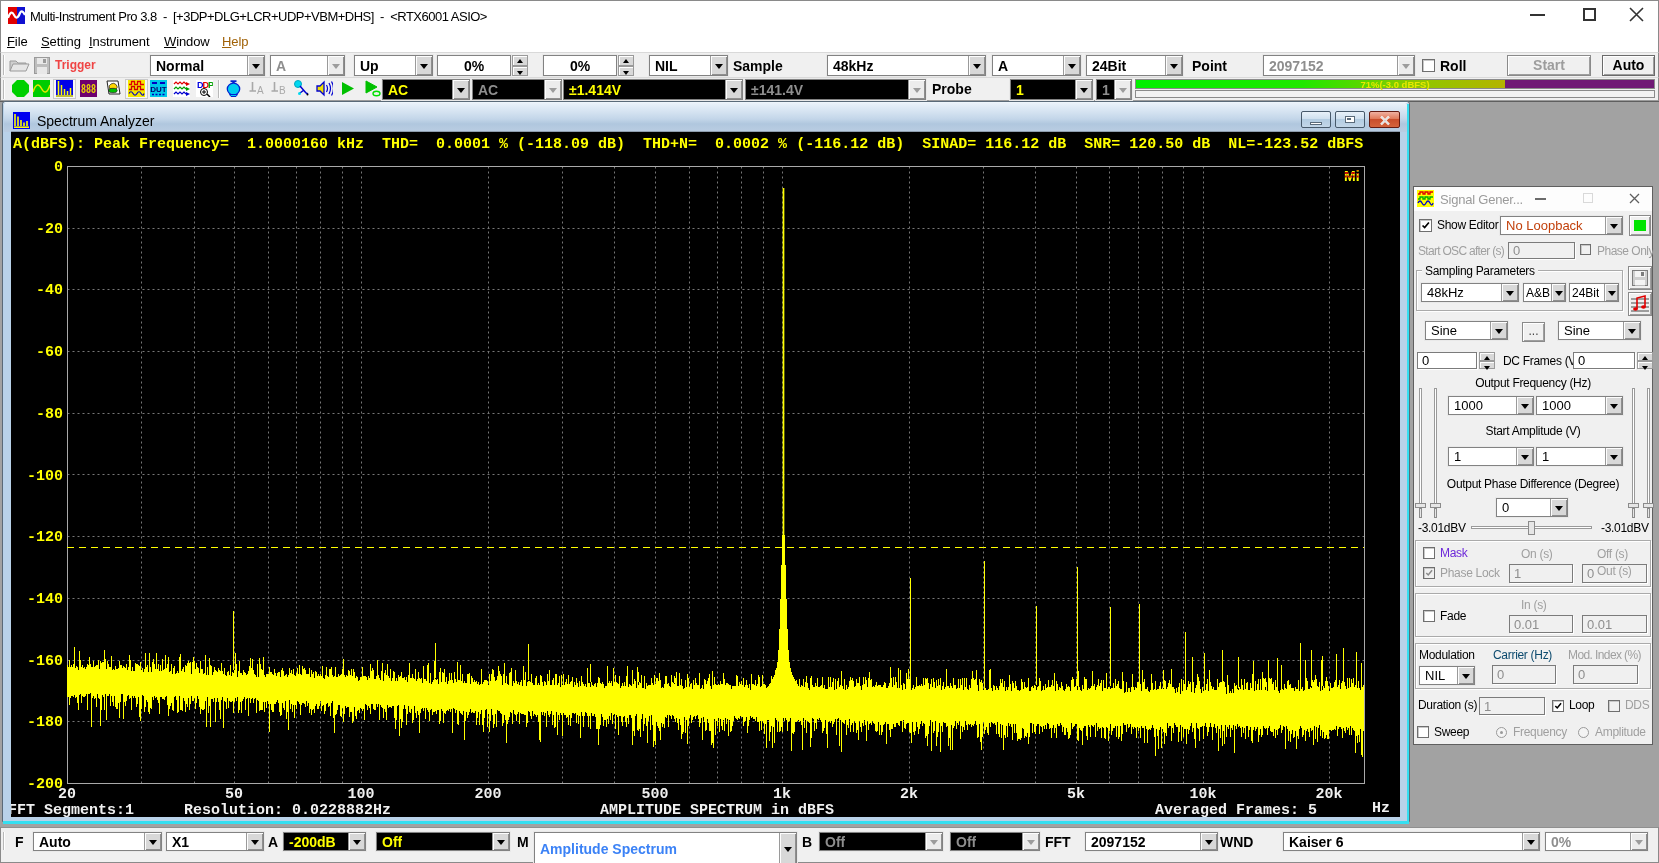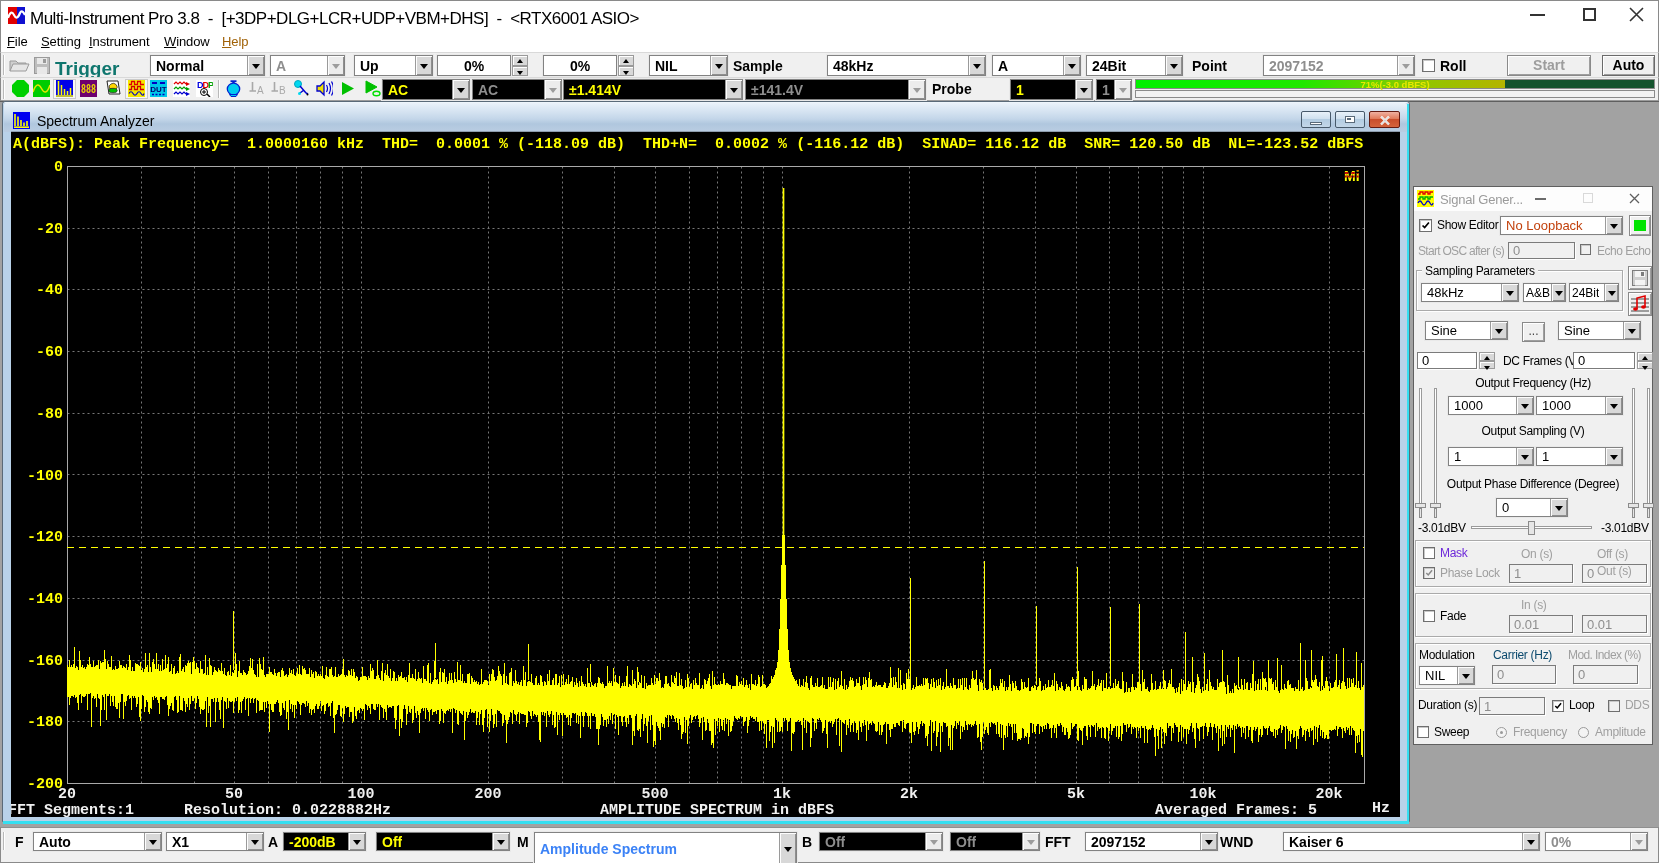--- a/index.html
+++ b/index.html
@@ -23,21 +23,21 @@
 .ti{position:absolute}
 .sep{position:absolute;width:1px;background:#b9b9b9;box-shadow:1px 0 0 #fff}
 </style></head><body>
 
 <div class="abs" style="left:0;top:0;width:1659px;height:30px;background:#fff;border-left:1px solid #8a8a8a;border-right:1px solid #8a8a8a;border-top:1px solid #8a8a8a"></div>
 <svg class="abs" style="left:8px;top:7px" width="17" height="17" viewBox="0 0 17 17">
 <rect x="0" y="0" width="9" height="17" fill="#e00000"></rect>
     <rect x="9" y="0" width="8" height="17" fill="#1010d0"></rect>
 <path d="M0 11 Q3 2 6 8 Q9 14 12 6 Q14 2 17 8" stroke="#fff" stroke-width="2.2" fill="none"></path>
   </svg>
-<div class="lb" style="left:30px;top:9px;letter-spacing:-0.5px;font-size:17px;color:#000">Multi-Instrument Pro 3.8&nbsp; -&nbsp; [+3DP+DLG+LCR+UDP+VBM+DHS]&nbsp; -&nbsp; &lt;RTX6001 ASIO&gt;</div>
+<div class="lb" style="left:30px;top:9px;letter-spacing:-0.5px;font-size:13px;color:#000">Multi-Instrument Pro 3.8&nbsp; -&nbsp; [+3DP+DLG+LCR+UDP+VBM+DHS]&nbsp; -&nbsp; &lt;RTX6001 ASIO&gt;</div>
 <div class="abs" style="left:1530px;top:14px;width:15px;height:2px;background:#333"></div>
 <div class="abs" style="left:1583px;top:8px;width:13px;height:13px;border:2px solid #333"></div>
 <svg class="abs" style="left:1629px;top:7px" width="15" height="15" viewBox="0 0 15 15">
 <path d="M1 1L14 14M14 1L1 14" stroke="#333" stroke-width="1.6"></path>
   </svg>
 <div class="abs" style="left:0;top:30px;width:1659px;height:22px;background:#fff;border-left:1px solid #8a8a8a;border-right:1px solid #8a8a8a"></div>
 <div class="lb" style="left:7px;top:34px;letter-spacing:-0.1px;font-size:13px;color:#000"><u>F</u>ile</div>
 <div class="lb" style="left:41px;top:34px;letter-spacing:-0.1px;font-size:13px;color:#000"><u>S</u>etting</div>
 <div class="lb" style="left:89px;top:34px;letter-spacing:-0.1px;font-size:13px;color:#000"><u>I</u>nstrument</div>
 <div class="lb" style="left:164px;top:34px;letter-spacing:-0.1px;font-size:13px;color:#000"><u>W</u>indow</div>
@@ -47,21 +47,21 @@
 <svg class="ti" style="left:9px;top:57px" width="22" height="17" viewBox="0 0 22 17">
 <path d="M1 14V4h6l2 2h8v2" fill="#cfcfcf" stroke="#9a9a9a"></path>
     <path d="M1 14l3-7h16l-3 7z" fill="#e6e6e6" stroke="#9a9a9a"></path>
   </svg>
 <svg class="ti" style="left:34px;top:57px" width="16" height="17" viewBox="0 0 16 17">
 <rect x="0.5" y="0.5" width="15" height="16" fill="#bdbdbd" stroke="#9a9a9a"></rect>
     <rect x="3" y="1" width="10" height="6" fill="#e8e8e8"></rect>
     <rect x="3" y="10" width="10" height="7" fill="#e8e8e8"></rect>
     <rect x="9" y="2" width="3" height="4" fill="#9a9a9a"></rect>
   </svg>
-<div class="lb" style="left:55px;top:58px;font-weight:bold;font-size:19px;color:#0f766e">Trigger</div>
+<div class="lb" style="left:55px;top:58px;font-weight:bold;font-size:12px;color:#ef4444">Trigger</div>
 <div class="cb" style="left:150px;top:55px;width:115px;height:21px;background:#fff;color:#000;font-size:14px;font-weight:bold;"><span class="ct" style="padding-left:5px">Normal</span><span class="ab" style="width:17px;background:#d8d8d8"><i style="border-top-color:#000"></i></span></div>
 <div class="cb" style="left:270px;top:55px;width:75px;height:21px;background:#fff;color:#8e8e8e;font-size:14px;font-weight:bold;"><span class="ct" style="padding-left:5px">A</span><span class="ab" style="width:17px;background:#ececec"><i style="border-top-color:#9c9c9c"></i></span></div>
 <div class="cb" style="left:354px;top:55px;width:79px;height:21px;background:#fff;color:#000;font-size:14px;font-weight:bold;"><span class="ct" style="padding-left:5px">Up</span><span class="ab" style="width:17px;background:#d8d8d8"><i style="border-top-color:#000"></i></span></div>
 <div class="cb" style="left:437px;top:55px;width:74px;height:21px;background:#fff;font-weight:bold;font-size:14px;"><span class="ct" style="width:100%;text-align:center;justify-content:center">0%</span></div>
 <div class="spb" style="left:512px;top:55px;height:21px">
     <i class="up"></i>
     <i class="dn"></i>
   </div>
 <div class="cb" style="left:543px;top:55px;width:74px;height:21px;background:#fff;font-weight:bold;font-size:14px;"><span class="ct" style="width:100%;text-align:center;justify-content:center">0%</span></div>
 <div class="spb" style="left:618px;top:55px;height:21px">
@@ -182,21 +182,21 @@
     <path d="M2 1l11 6L2 13z" fill="#00c000" stroke="#00c000"></path>
     <ellipse cx="12.5" cy="13.5" rx="3.5" ry="2.3" fill="none" stroke="#00e000" stroke-width="1.4"></ellipse>
   </svg>
 <div class="cb" style="left:382px;top:79px;width:88px;height:21px;background:#000;color:#ffff00;font-size:14px;font-weight:bold;"><span class="ct" style="padding-left:5px">AC</span><span class="ab" style="width:17px;background:#d8d8d8"><i style="border-top-color:#000"></i></span></div>
 <div class="cb" style="left:472px;top:79px;width:90px;height:21px;background:#000;color:#8e8e8e;font-size:14px;font-weight:bold;"><span class="ct" style="padding-left:5px">AC</span><span class="ab" style="width:17px;background:#ececec"><i style="border-top-color:#9c9c9c"></i></span></div>
 <div class="cb" style="left:563px;top:79px;width:180px;height:21px;background:#000;color:#ffff00;font-size:14px;font-weight:bold;"><span class="ct" style="padding-left:5px">±1.414V</span><span class="ab" style="width:17px;background:#d8d8d8"><i style="border-top-color:#000"></i></span></div>
 <div class="cb" style="left:745px;top:79px;width:181px;height:21px;background:#000;color:#8e8e8e;font-size:14px;font-weight:bold;"><span class="ct" style="padding-left:5px">±141.4V</span><span class="ab" style="width:17px;background:#ececec"><i style="border-top-color:#9c9c9c"></i></span></div>
 <div class="lb" style="left:932px;top:81px;font-weight:bold;font-size:14px;color:#000">Probe</div>
 <div class="cb" style="left:1010px;top:79px;width:83px;height:21px;background:#000;color:#ffff00;font-size:14px;font-weight:bold;"><span class="ct" style="padding-left:5px">1</span><span class="ab" style="width:17px;background:#d8d8d8"><i style="border-top-color:#000"></i></span></div>
 <div class="cb" style="left:1096px;top:79px;width:36px;height:21px;background:#000;color:#8e8e8e;font-size:14px;font-weight:bold;"><span class="ct" style="padding-left:5px">1</span><span class="ab" style="width:17px;background:#ececec"><i style="border-top-color:#9c9c9c"></i></span></div>
-<div class="abs" style="left:1135px;top:79px;width:520px;height:10px;border:1px solid #8a8a8a;background:#14532d">
+<div class="abs" style="left:1135px;top:79px;width:520px;height:10px;border:1px solid #8a8a8a;background:#701a75">
 <div class="abs" style="left:0;top:0;width:369px;height:8px;background:linear-gradient(90deg,#00f000,#20e800 45%,#8cc800 75%,#b4b400)"></div>
 <div class="abs" style="left:0;top:-1px;width:518px;text-align:center;color:#e8e800;font-size:9.5px;font-weight:bold">71%(-3.0 dBFS)</div>
   </div>
 <div class="abs" style="left:1135px;top:90px;width:520px;height:8px;border:1px solid #8a8a8a;background:#f2f2f2"></div>
 <div class="abs" style="left:0;top:101px;width:1659px;height:726px;background:#a2a2a2;border-top:1px solid #5f5f5f"></div>
 <div class="abs" style="left:2px;top:101px;width:1408px;height:721px;background:#b9d2e9;border:1px solid #5a6a78;border-radius:3px 3px 0 0;box-shadow:inset 0 1px 0 #eef5fb"></div>
 <div class="abs" style="left:3px;top:821px;width:1406px;height:3px;background:#35dff1"></div>
 <div class="abs" style="left:1407px;top:104px;width:2px;height:717px;background:#35dff1"></div>
 <div class="abs" style="left:4px;top:103px;width:1403px;height:29px;background:linear-gradient(#eaf2fa,#d5e3f1 30%,#c3d6e9 55%,#b0c7de 72%,#bacde2);border-radius:2px 2px 0 0"></div>
 <svg class="abs" style="left:13px;top:112px" width="17" height="17" viewBox="0 0 17 17">
@@ -295,21 +295,21 @@
     </svg>
   </div>
 <div class="lb" style="left:1437px;top:218px;letter-spacing:-0.3px;font-size:12px;color:#000">Show Editor</div>
 <div class="cb" style="left:1500px;top:216px;width:123px;height:19px;background:#fff;color:#c2410c;font-size:13px;font-family:Liberation Sans, sans-serif;"><span class="ct" style="padding-left:5px">No Loopback</span><span class="ab" style="width:17px;background:#d8d8d8"><i style="border-top-color:#000"></i></span></div>
 <div class="abs" style="left:1629px;top:215px;width:22px;height:21px;background:#f0f0f0;border:1px solid #8a8a8a;box-shadow:inset 1px 1px 0 #fff,inset -1px -1px 0 #9e9e9e">
     <div class="abs" style="left:4px;top:4px;width:12px;height:11px;background:#00e400"></div>
   </div>
 <div class="lb" style="left:1418px;top:244px;letter-spacing:-0.7px;font-size:12px;color:#9f9f9f">Start OSC after (s)</div>
 <div class="fld" style="left:1508px;top:242px;width:67px;height:17px;background:#f0f0f0;color:#8e8e8e;font-size:13px">0</div>
 <div class="ckb" style="left:1580px;top:244px;width:11px;height:11px;background:#f0f0f0"></div>
-<div class="lb" style="left:1597px;top:244px;letter-spacing:-0.5px;font-size:12px;color:#9f9f9f">Echo Echo</div>
+<div class="lb" style="left:1597px;top:244px;letter-spacing:-0.5px;font-size:12px;color:#9f9f9f">Phase Only</div>
 <div class="grp" style="left:1416px;top:270px;width:207px;height:41px"></div>
 <div class="lb" style="left:1422px;top:264px;background:#f0f0f0;padding:0 3px;font-size:12px;letter-spacing:-0.3px">Sampling Parameters</div>
 <div class="cb" style="left:1421px;top:283px;width:98px;height:19px;background:#fff;color:#000;font-size:13px;"><span class="ct" style="padding-left:5px">48kHz</span><span class="ab" style="width:17px;background:#d8d8d8"><i style="border-top-color:#000"></i></span></div>
 <div class="cb" style="left:1523px;top:283px;width:43px;height:19px;background:#fff;color:#000;font-size:12px;"><span class="ct" style="padding-left:2px">A&amp;B</span><span class="ab" style="width:14px;background:#d8d8d8"><i style="border-top-color:#000"></i></span></div>
 <div class="cb" style="left:1569px;top:283px;width:50px;height:19px;background:#fff;color:#000;font-size:12px;"><span class="ct" style="padding-left:2px">24Bit</span><span class="ab" style="width:14px;background:#d8d8d8"><i style="border-top-color:#000"></i></span></div>
 <div class="abs" style="left:1628px;top:266px;width:24px;height:24px;background:#f0f0f0;border:1px solid #8a8a8a;box-shadow:inset 1px 1px 0 #fff,inset -1px -1px 0 #9e9e9e">
 <svg width="22" height="22" viewBox="0 0 22 22">
       <rect x="3.5" y="3.5" width="15" height="15" fill="#cfcfcf" stroke="#7d7d7d"></rect>
       <rect x="6" y="4" width="10" height="6" fill="#f4f4f4"></rect>
       <rect x="6" y="13" width="10" height="5.5" fill="#f4f4f4"></rect>
@@ -344,21 +344,21 @@
 <div class="abs" style="left:1430px;top:503px;width:11px;height:5px;background:#e6e6e6;border:1px solid #8b8b8b"></div>
 <div class="abs" style="left:1434px;top:508px;width:3px;height:10px;background:#e6e6e6;border:1px solid #8b8b8b"></div>
 <div class="abs" style="left:1632px;top:388px;width:3px;height:125px;background:#fff;border:1px solid #9a9a9a"></div>
 <div class="abs" style="left:1628px;top:503px;width:11px;height:5px;background:#e6e6e6;border:1px solid #8b8b8b"></div>
 <div class="abs" style="left:1632px;top:508px;width:3px;height:10px;background:#e6e6e6;border:1px solid #8b8b8b"></div>
 <div class="abs" style="left:1647px;top:388px;width:3px;height:125px;background:#fff;border:1px solid #9a9a9a"></div>
 <div class="abs" style="left:1643px;top:503px;width:11px;height:5px;background:#e6e6e6;border:1px solid #8b8b8b"></div>
 <div class="abs" style="left:1647px;top:508px;width:3px;height:10px;background:#e6e6e6;border:1px solid #8b8b8b"></div>
 <div class="cb" style="left:1448px;top:396px;width:86px;height:19px;background:#fff;color:#000;font-size:13px;"><span class="ct" style="padding-left:5px">1000</span><span class="ab" style="width:17px;background:#d8d8d8"><i style="border-top-color:#000"></i></span></div>
 <div class="cb" style="left:1536px;top:396px;width:87px;height:19px;background:#fff;color:#000;font-size:13px;"><span class="ct" style="padding-left:5px">1000</span><span class="ab" style="width:17px;background:#d8d8d8"><i style="border-top-color:#000"></i></span></div>
-<div class="lb" style="left:1413px;top:424px;width:240px;text-align:center;font-size:12px;letter-spacing:-0.3px">Output Sampling (V)</div>
+<div class="lb" style="left:1413px;top:424px;width:240px;text-align:center;font-size:12px;letter-spacing:-0.3px">Start Amplitude (V)</div>
 <div class="cb" style="left:1448px;top:447px;width:86px;height:19px;background:#fff;color:#000;font-size:13px;"><span class="ct" style="padding-left:5px">1</span><span class="ab" style="width:17px;background:#d8d8d8"><i style="border-top-color:#000"></i></span></div>
 <div class="cb" style="left:1536px;top:447px;width:87px;height:19px;background:#fff;color:#000;font-size:13px;"><span class="ct" style="padding-left:5px">1</span><span class="ab" style="width:17px;background:#d8d8d8"><i style="border-top-color:#000"></i></span></div>
 <div class="lb" style="left:1413px;top:477px;width:240px;text-align:center;font-size:12px;letter-spacing:-0.3px">Output Phase Difference (Degree)</div>
 <div class="cb" style="left:1496px;top:498px;width:72px;height:19px;background:#fff;color:#000;font-size:13px;"><span class="ct" style="padding-left:5px">0</span><span class="ab" style="width:17px;background:#d8d8d8"><i style="border-top-color:#000"></i></span></div>
 <div class="lb" style="left:1418px;top:521px;letter-spacing:-0.3px;font-size:12px;color:#000">-3.01dBV</div>
 <div class="lb" style="left:1601px;top:521px;letter-spacing:-0.3px;font-size:12px;color:#000">-3.01dBV</div>
 <div class="abs" style="left:1471px;top:526px;width:121px;height:3px;background:#fff;border:1px solid #9a9a9a"></div>
 <div class="abs" style="left:1528px;top:521px;width:7px;height:14px;background:#e6e6e6;border:1px solid #8b8b8b"></div>
 <div class="grp" style="left:1415px;top:540px;width:236px;height:47px"></div>
 <div class="ckb" style="left:1423px;top:547px;width:12px;height:12px;background:#fff"></div>

